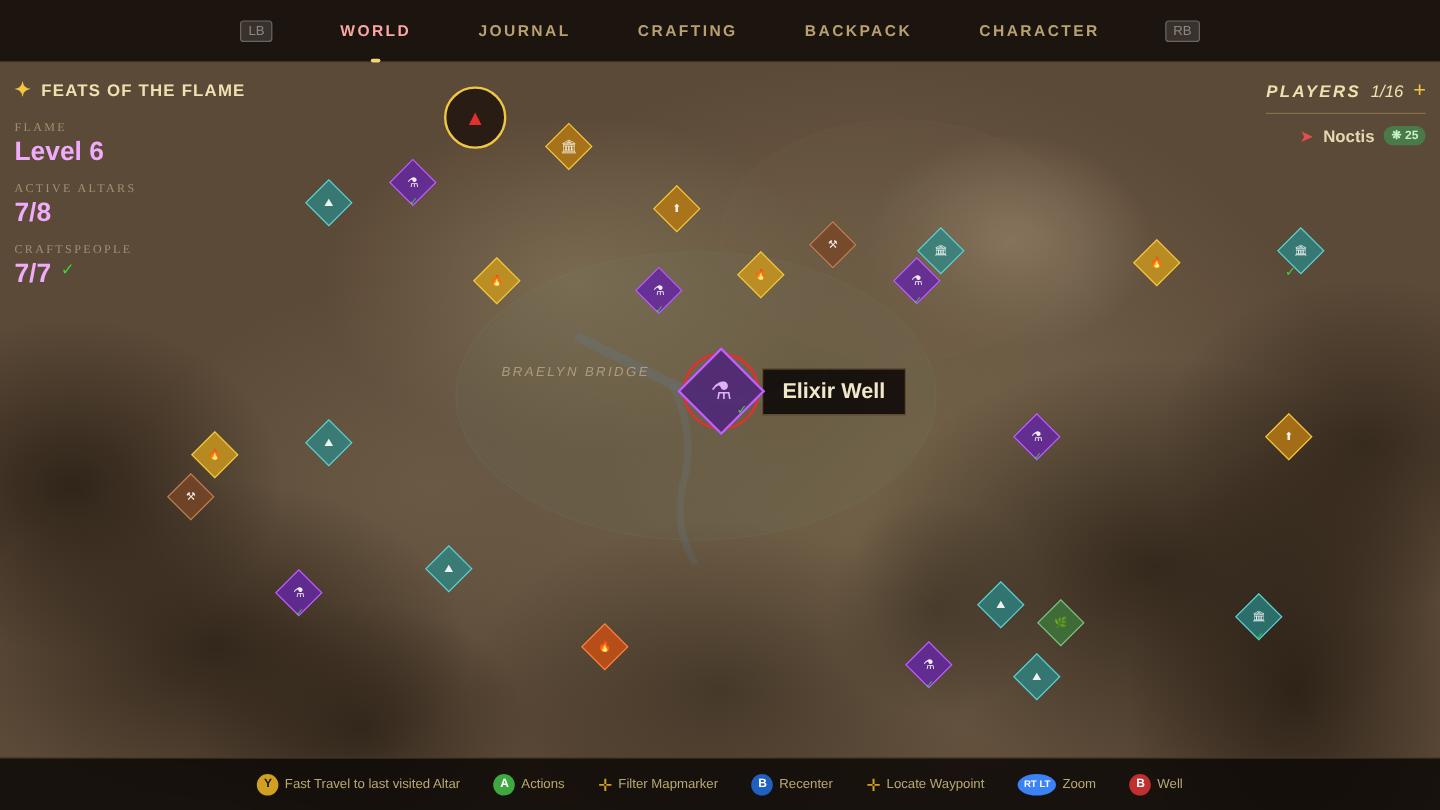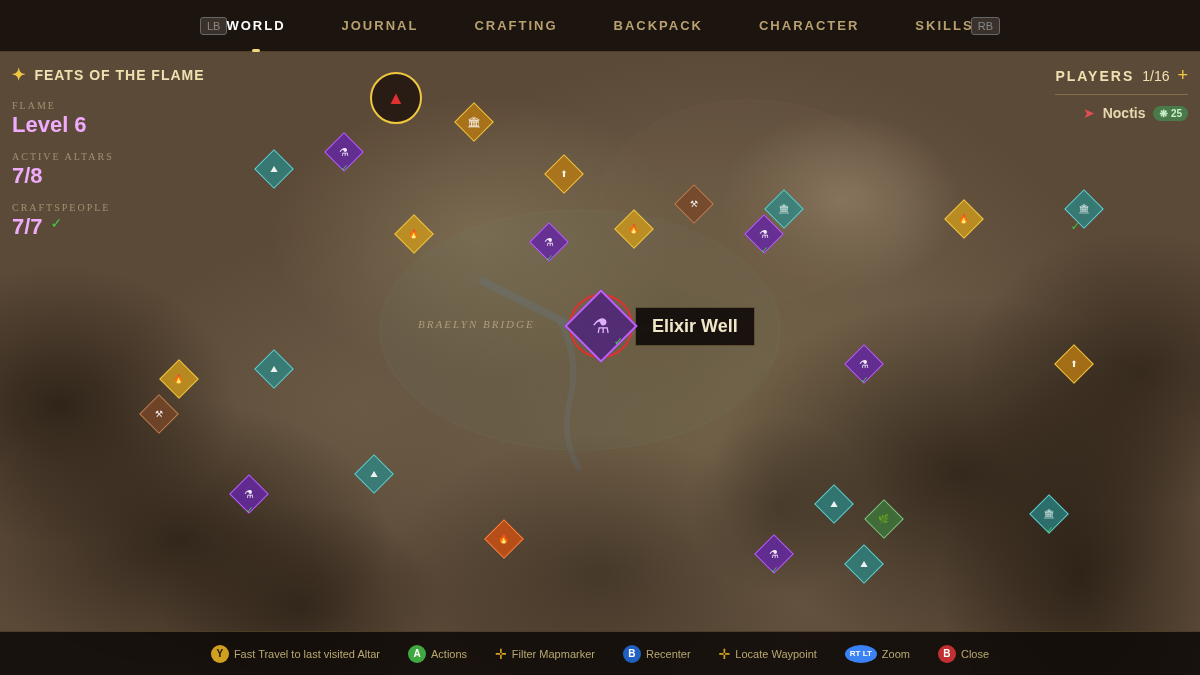--- a/index.html
+++ b/index.html
@@ -81,21 +81,21 @@
       letter-spacing: 2px;
       text-transform: uppercase;
       cursor: pointer;
       height: 52px;
       display: flex;
       align-items: center;
       position: relative;
     }
 
     .nav-item.active {
-      color: #ffffff;
+      color: #fca5a5;
     }
 
     .nav-item.active::after {
       content: '';
       position: absolute;
       bottom: 0;
       left: 50%;
       transform: translateX(-50%);
       width: 8px;
       height: 3px;
@@ -178,20 +178,21 @@
       z-index: 50;
       text-align: right;
     }
 
     .players-header {
       display: flex;
       align-items: center;
       gap: 8px;
       justify-content: flex-end;
       margin-bottom: 8px;
+      font-style: italic;
     }
 
     .players-title {
       font-size: 14px;
       font-weight: bold;
       letter-spacing: 2px;
       color: #f0e0b0;
     }
 
     .players-count {
@@ -473,21 +474,21 @@
 
     <path d="M 480 280 Q 520 300 560 320 Q 600 340 640 330 Q 670 320 690 310" stroke="#6080a0" stroke-width="8" fill="none" opacity="0.5"></path>
     <path d="M 560 320 Q 580 360 570 400 Q 560 440 580 470" stroke="#6080a0" stroke-width="6" fill="none" opacity="0.4"></path>
 
     <ellipse cx="580" cy="330" rx="200" ry="120" fill="rgba(100,140,120,0.15)" stroke="rgba(120,160,140,0.2)" stroke-width="1"></ellipse>
     <ellipse cx="750" cy="200" rx="150" ry="100" fill="rgba(120,100,80,0.2)" stroke="rgba(140,120,100,0.2)" stroke-width="1"></ellipse>
   </svg>
 
   <div class="fog-overlay"></div>
 
-  <div class="map-label" style="top:318px; left:418px;font-family:Liberation Serif, serif;">BRAELYN BRIDGE</div>
+  <div class="map-label" style="top:304px; left:418px;">BRAELYN BRIDGE</div>
 
   <div id="compass">
     <div class="compass-circle">▲</div>
   </div>
 
   <div class="map-marker" style="top:138px; left:330px;">
     <div class="diamond-marker dm-purple" style="position:relative;">
       <span class="marker-inner">⚗</span>
       <span class="marker-check">✓</span>
     </div>
@@ -658,21 +659,20 @@
 </div>
 
 <div id="navbar">
   <span class="nav-lb">LB</span>
   <div class="nav-items">
     <div class="nav-item active">WORLD</div>
     <div class="nav-item">JOURNAL</div>
     <div class="nav-item">CRAFTING</div>
     <div class="nav-item">BACKPACK</div>
     <div class="nav-item">CHARACTER</div>
-    <div class="nav-item">SKILLS</div>
   </div>
   <span class="nav-rb">RB</span>
 </div>
 
 <div id="left-panel">
   <div class="panel-title">
     <span class="panel-title-icon">✦</span>
     <span>FEATS OF THE FLAME</span>
   </div>
   <div class="stat-section">
@@ -729,15 +729,15 @@
   <div class="bottom-hint">
     <span class="hint-cross">✛</span>
     <span>Locate Waypoint</span>
   </div>
   <div class="bottom-hint">
     <span class="btn-badge btn-badge-gray" style="width:32px;font-size:8px;">RT LT</span>
     <span>Zoom</span>
   </div>
   <div class="bottom-hint">
     <span class="btn-badge btn-badge-red">B</span>
-    <span>Close</span>
+    <span>Well</span>
   </div>
 </div>
 
 </body></html>

